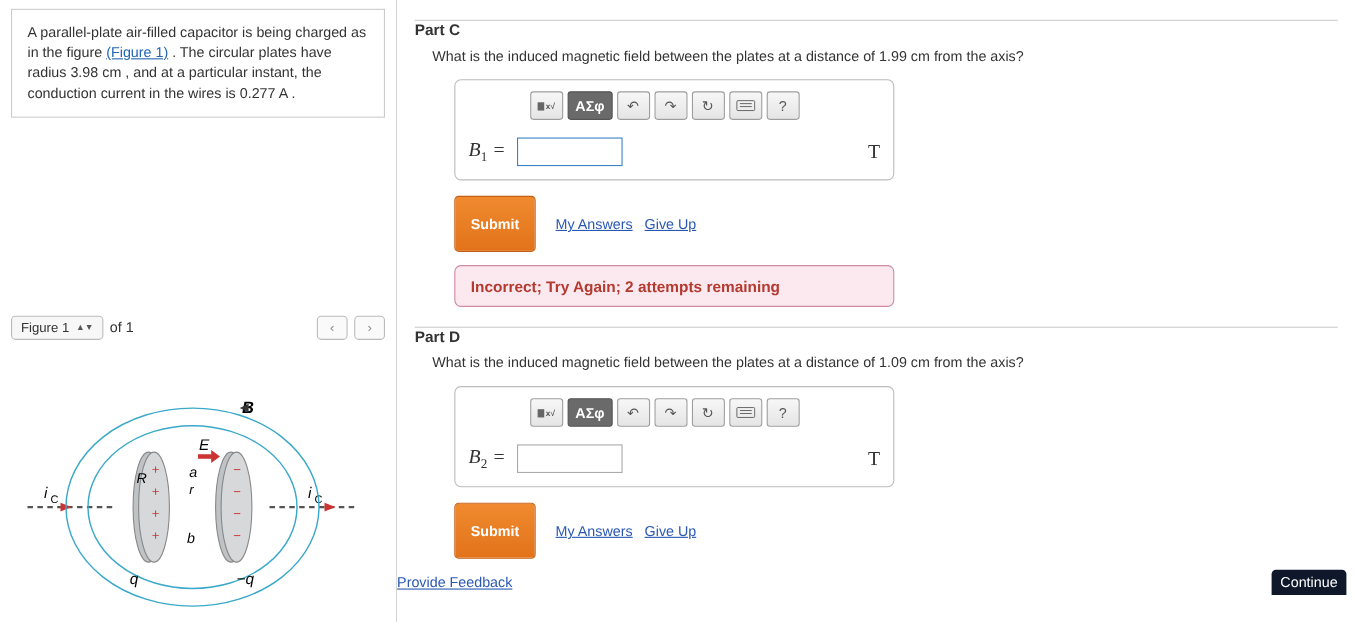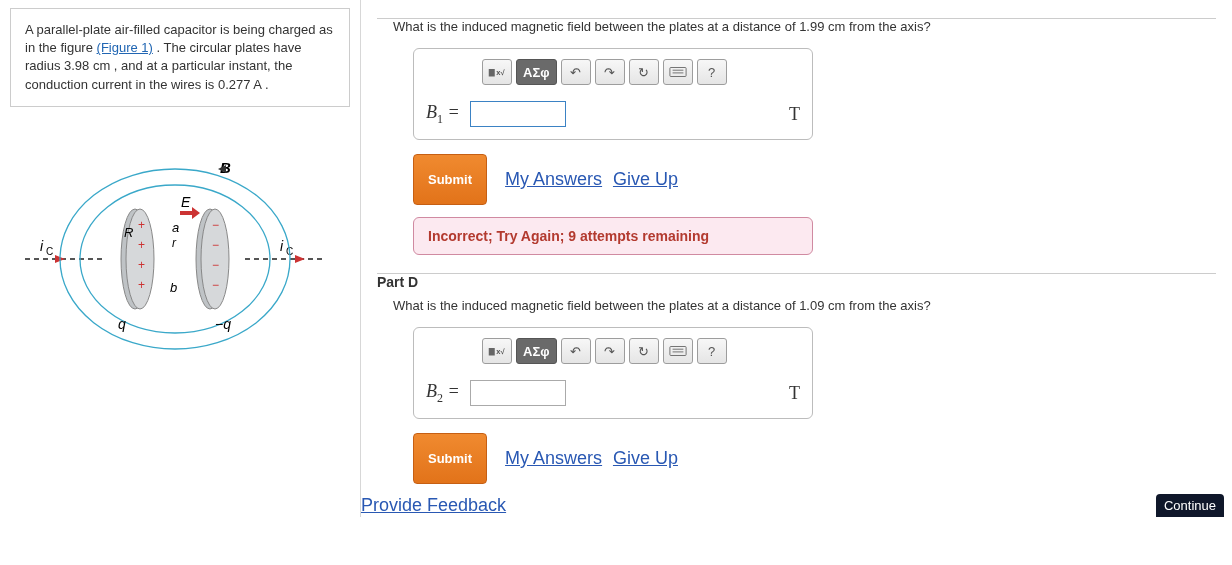--- a/index.html
+++ b/index.html
@@ -170,21 +170,21 @@
   }
   .submit-btn {
     background: linear-gradient(#f08a2f,#e2731a);
     color: #fff;
     font-weight: bold;
     border: 1px solid #c65f13;
     border-radius: 4px;
     padding: 17px 14px;
     font-size: 13px;
   }
-  .link { color: #2958b3; text-decoration: underline; font-size: 18px; cursor:pointer; }
+  .link { color: #2958b3; text-decoration: underline; font-size: 13px; cursor:pointer; }
   .feedback {
     border: 1px solid #d08aa1;
     background: #fce9f0;
     color: #b33a2f;
     font-weight: bold;
     font-size: 14px;
     border-radius: 6px;
     padding: 10px 14px;
     margin: 12px 0 0 36px;
     width: 400px;
@@ -210,20 +210,30 @@
 <body>
 
 <div class="page">
   <div class="left-col">
     <div class="problem-box">
       <span>A parallel-plate air-filled capacitor is being charged as in the figure </span>
       <a href="#">(Figure 1)</a>
       <span> . The circular plates have radius 3.98 cm , and at a particular instant, the conduction current in the wires is 0.277 A .</span>
     </div>
 
+    <div class="fig-nav">
+      <span class="fig-select">
+        <span>Figure 1</span>
+        <span class="stepper">▲▼</span>
+      </span>
+      <span>of 1</span>
+      <span style="flex:1"></span>
+      <span class="navbtn">‹</span>
+      <span class="navbtn">›</span>
+    </div>
 
     <div class="fig-img">
       <svg width="310" height="240" viewBox="0 0 310 240">
 
         <line x1="5" y1="130" x2="85" y2="130" stroke="#555" stroke-width="2" stroke-dasharray="5,4"></line>
         <line x1="225" y1="130" x2="305" y2="130" stroke="#555" stroke-width="2" stroke-dasharray="5,4"></line>
         <polygon points="35,126 45,130 35,134" fill="#c33"></polygon>
         <polygon points="275,126 285,130 275,134" fill="#c33"></polygon>
         <text x="20" y="122" font-style="italic" font-size="14">i</text>
           <text x="26" y="126" font-size="10">C</text>
@@ -259,20 +269,21 @@
         <text x="98" y="200" font-style="italic" font-size="14">q</text>
         <text x="195" y="200" font-style="italic" font-size="14">−q</text>
       </svg>
     </div>
   </div>
 
   <div class="right-col">
 
     <div class="part">
       <div class="divider"></div>
+      <div class="part-hdr">Part C</div>
       <div class="part-q">What is the induced magnetic field between the plates at a distance of 1.99 cm from the axis?</div>
 
       <div class="answer-box">
         <div class="toolbar">
           <span class="tb-btn tb-templates">
             <svg class="minisvg" viewBox="0 0 24 18">
                 <rect x="1" y="5" width="8" height="10" fill="#666"></rect>
                 <text x="11" y="13" font-size="10" fill="#555">x√</text>
               </svg>
           </span>
@@ -300,21 +311,21 @@
 
       <div class="action-row">
         <button class="submit-btn">Submit</button>
         <span>
           <span class="link">My Answers</span>
           &nbsp;
           <span class="link">Give Up</span>
         </span>
       </div>
 
-      <div class="feedback">Incorrect; Try Again; 9 attempts remaining</div>
+      <div class="feedback">Incorrect; Try Again; 2 attempts remaining</div>
     </div>
 
     <div class="part">
       <div class="divider"></div>
       <div class="part-hdr">Part D</div>
       <div class="part-q">What is the induced magnetic field between the plates at a distance of 1.09 cm from the axis?</div>
 
       <div class="answer-box">
         <div class="toolbar">
           <span class="tb-btn tb-templates">

